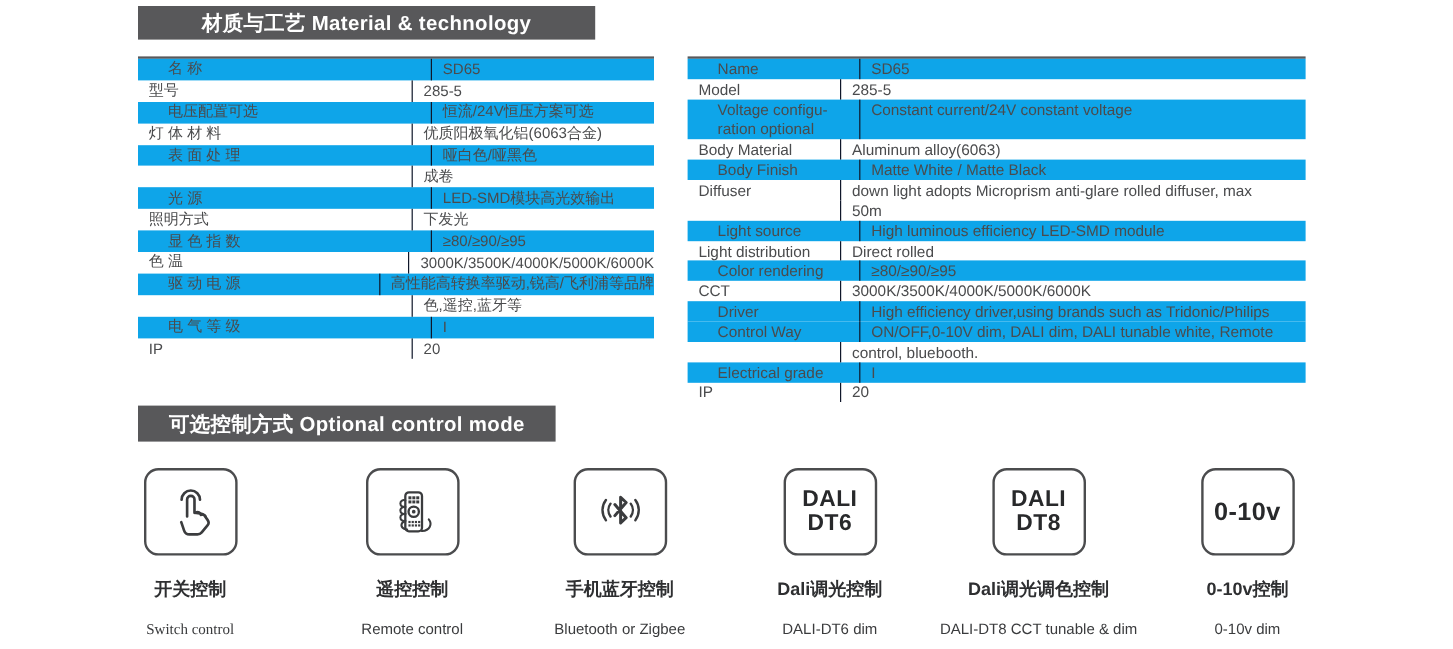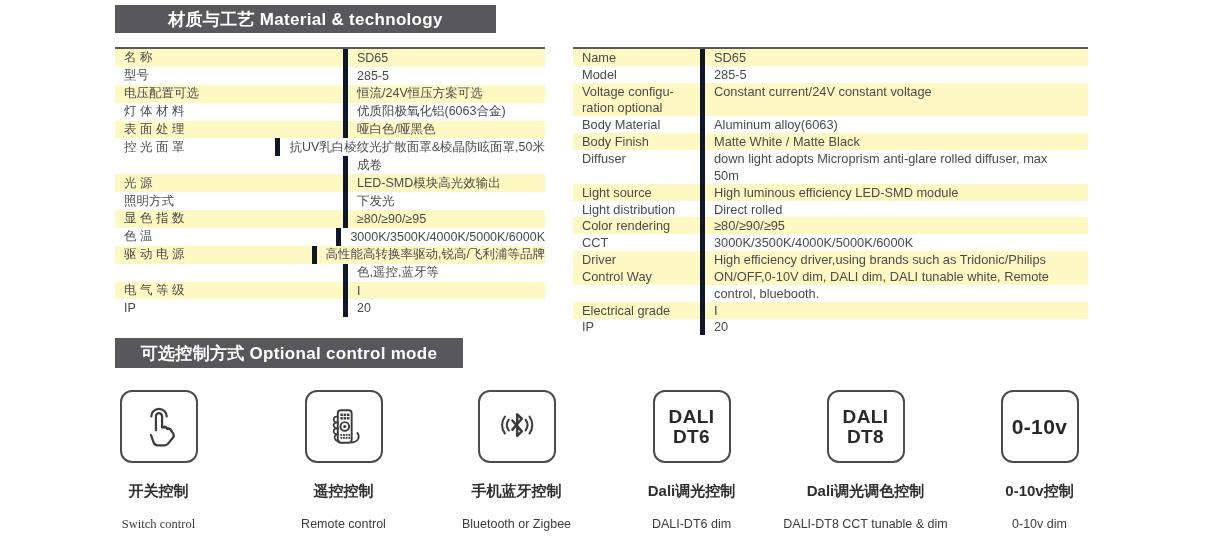--- a/index.html
+++ b/index.html
@@ -9,23 +9,23 @@
   }
   .section-header{
     position:absolute;background:#58585a;color:#ffffff;font-weight:bold;font-size:17px;
     display:flex;align-items:center;justify-content:center;letter-spacing:.3px;white-space:nowrap;
   }
   #hdr-material{left:115px;top:5px;width:381px;height:28px;}
   #hdr-control{left:115px;top:338px;width:348px;height:30px;}
 
   .spec-table{position:absolute;top:47px;border-top:2px solid #59595b;}
   .spec-table .row{display:flex;align-items:stretch;white-space:nowrap;}
-  .spec-table .row.shaded{background:#fef9c3;}
+  .spec-table .row.shaded{background:#0ea5e9;padding-left:16px;}
   .spec-table .cell-label{display:flex;align-items:center;padding-left:9px;box-sizing:border-box;}
-  .spec-table .cell-value{flex:1;display:flex;align-items:center;border-left:5px solid #0f172a;padding-left:9px;box-sizing:border-box;}
+  .spec-table .cell-value{flex:1;display:flex;align-items:center;border-left:1px solid #0f172a;padding-left:9px;box-sizing:border-box;}
   #table-cn{left:115px;width:430px;font-size:12.5px;}
   #table-cn .row{height:17.9px;}
   #table-cn .cell-label{width:228px;}
   #table-en{left:573px;width:515px;font-size:12.8px;}
   #table-en .row{height:16.85px;}
   #table-en .cell-label{width:127px;}
 
   .mode{position:absolute;top:390px;width:173px;text-align:center;}
   .mode .box{
     width:78px;height:73px;margin:0 auto;border:2.5px solid #4b4c4e;border-radius:12px;
@@ -55,24 +55,20 @@
         <div class="cell-label">电压配置可选</div>
         <div class="cell-value">恒流/24V恒压方案可选</div>
       </div>
       <div class="row">
         <div class="cell-label">灯 体 材 料</div>
         <div class="cell-value">优质阳极氧化铝(6063合金)</div>
       </div>
       <div class="row shaded">
         <div class="cell-label">表 面 处 理</div>
         <div class="cell-value">哑白色/哑黑色</div>
-      </div>
-      <div class="row">
-        <div class="cell-label">控 光 面 罩</div>
-        <div class="cell-value">抗UV乳白棱纹光扩散面罩&amp;棱晶防眩面罩,50米</div>
       </div>
       <div class="row">
         <div class="cell-label"></div>
         <div class="cell-value">成卷</div>
       </div>
       <div class="row shaded">
         <div class="cell-label">光 源</div>
         <div class="cell-value">LED-SMD模块高光效输出</div>
       </div>
       <div class="row">

